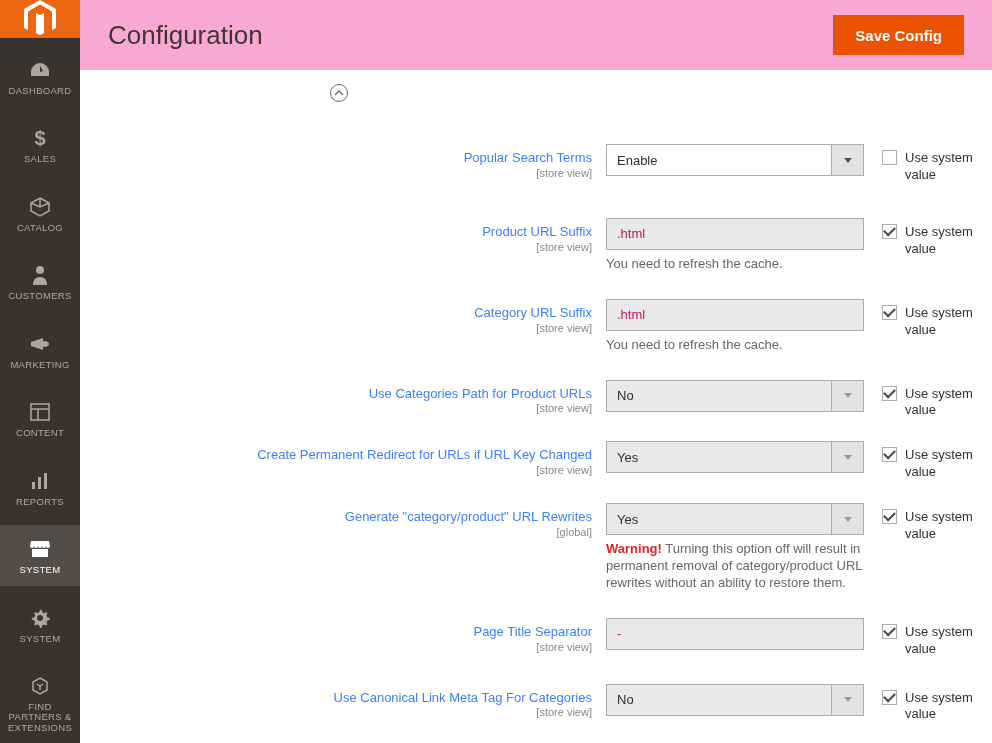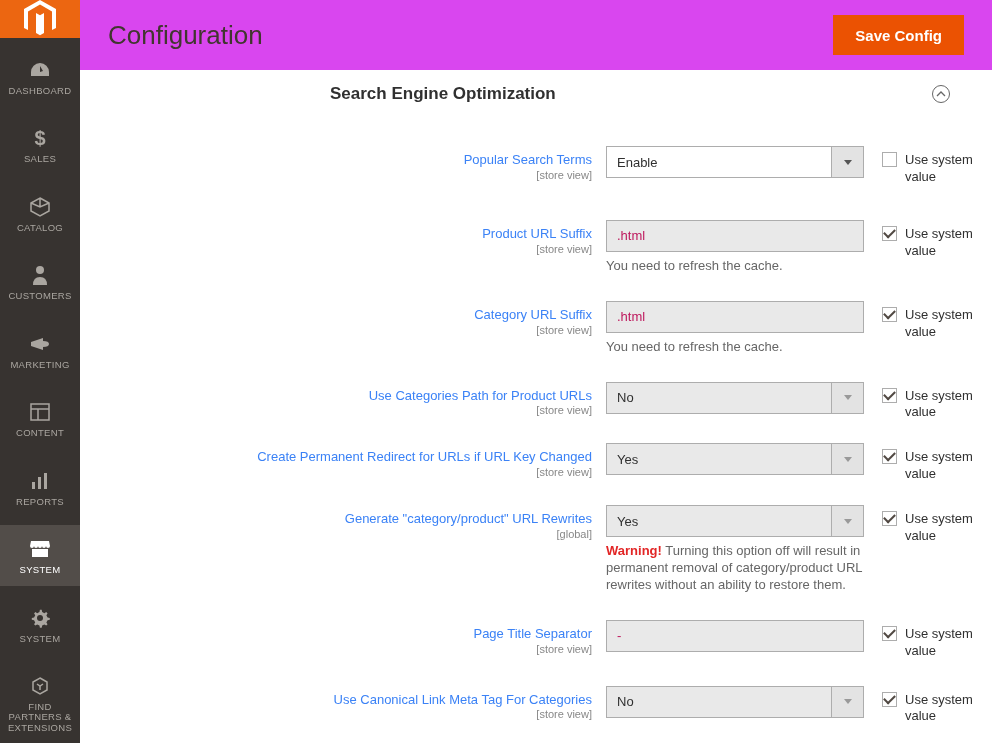--- a/index.html
+++ b/index.html
@@ -6,21 +6,21 @@
 body { font-family: 'Helvetica Neue', Arial, sans-serif; font-size: 13px; color: #333; background: #fff; width: 992px; height: 743px; overflow: hidden; }
 
 .sidebar { position: fixed; left: 0; top: 0; width: 80px; height: 100%; background: #373330; display: flex; flex-direction: column; align-items: center; gap: 8px; }
 .sidebar-logo { width: 80px; height: 70px; display: flex; align-items: center; justify-content: center; background: #ec6611; }
 .sidebar-logo svg { width: 32px; height: 38px; }
 .sidebar-item { width: 80px; padding: 12px 0 10px; display: flex; flex-direction: column; align-items: center; cursor: pointer; color: #aaa6a0; }
 .sidebar-item.active { background: #524d49; color: #fff; }
 .sidebar-item-icon { height: 24px; display: flex; align-items: center; justify-content: center; margin-bottom: 4px; }
 .sidebar-item-label { font-size: 9.5px; text-align: center; letter-spacing: 0.3px; line-height: 1.1; padding: 0 4px; }
 
-.header { position: fixed; left: 80px; top: 0; right: 0; height: 70px; display: flex; align-items: center; justify-content: space-between; padding: 0 28px; background: #d946ef; }
+.header { position: fixed; left: 80px; top: 0; right: 0; height: 70px; display: flex; align-items: center; justify-content: space-between; padding: 0 28px; background: #f9a8d4; }
 .page-title { font-size: 26px; font-weight: 400; color: #41362f; }
 .save-btn { background: #eb5202; color: #fff; border: none; padding: 0 22px; height: 40px; font-size: 15px; font-weight: 600; cursor: pointer; }
 
 .main { position: absolute; left: 80px; top: 70px; right: 0; bottom: 0; overflow-y: auto; padding-right: 12px; }
 
 .section-header { display: flex; align-items: center; justify-content: space-between; padding: 14px 30px 14px 250px; }
 .section-title { font-size: 17px; color: #303030; font-weight: 600; }
 .collapse-icon { width: 18px; height: 18px; border: 1px solid #666; border-radius: 50%; display: flex; align-items: center; justify-content: center; }
 
 .form-row { display: flex; padding: 8px 30px 8px 0; min-height: 50px; }
@@ -142,21 +142,20 @@
 </div>
 
 <div class="header">
   <div class="page-title">Configuration</div>
   <button class="save-btn">Save Config</button>
 </div>
 
 <div class="main">
 
   <div class="section-header">
-    <div class="section-title">Search Engine Optimization</div>
     <div class="collapse-icon">
       <svg width="10" height="6" viewBox="0 0 10 6">
           <path d="M1 5 L5 1 L9 5" fill="none" stroke="#666" stroke-width="1.3"></path>
         </svg>
     </div>
   </div>
 
   <div class="form-row" style="padding-top:28px;">
     <div class="label-col">
       <span class="field-label">Popular Search Terms</span>

